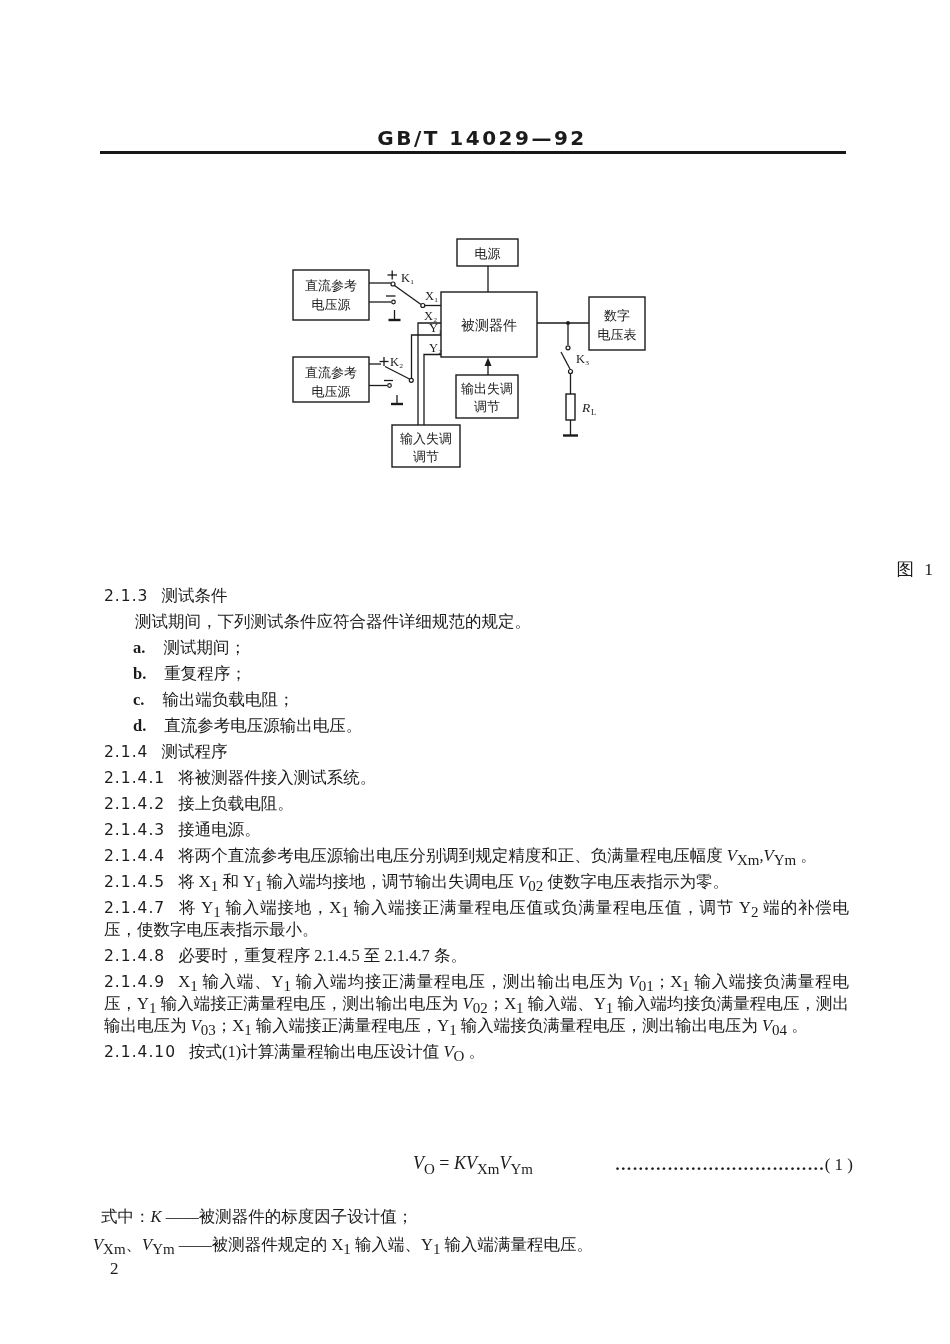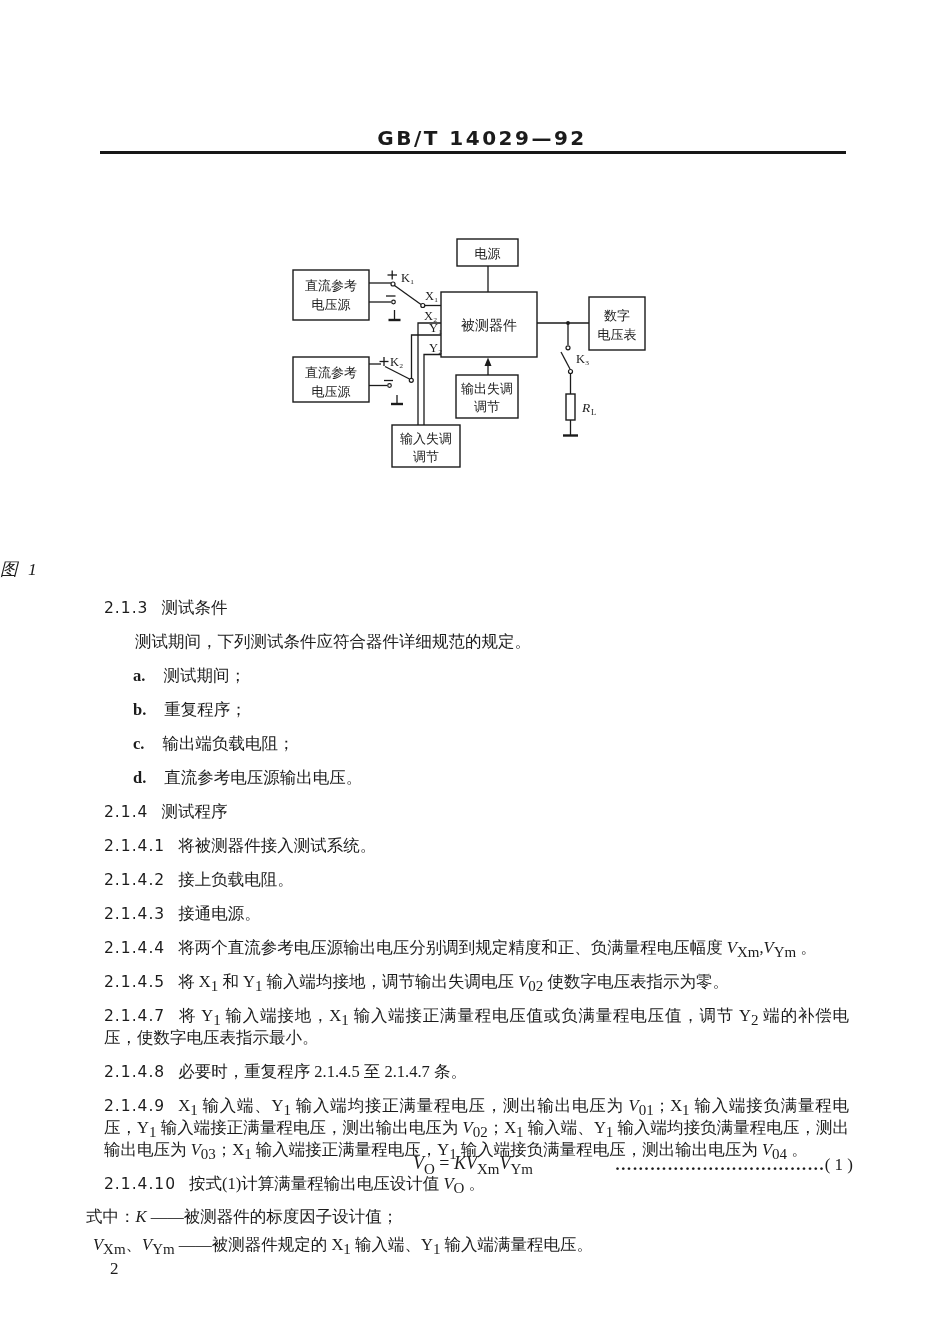--- a/index.html
+++ b/index.html
@@ -8,43 +8,43 @@
     font-family:"Liberation Serif","DejaVu Serif",serif;color:#1b1b1b;
   }
   .header-code{
     position:absolute;top:126px;left:7px;width:950px;text-align:center;
     font-family:"DejaVu Sans","Liberation Sans",sans-serif;font-weight:700;
     font-size:20px;letter-spacing:2.5px;
   }
   .header-rule{position:absolute;top:151px;left:100px;width:746px;height:3px;background:#171717;}
   .figure-svg{position:absolute;left:280px;top:230px;}
   .fig-caption{
-    position:absolute;top:557px;left:0;width:936px;text-align:left;
-    font-size:17.5px;letter-spacing:3px;font-style:italic;
+    position:absolute;top:557px;left:0;width:936px;text-align:right;
+    font-size:17.5px;letter-spacing:3px;
   }
   .body-text{
     position:absolute;top:585px;left:104px;width:745px;
     font-size:16.5px;text-align:justify;
   }
-  .para{margin:12px 0 4px 0;line-height:22px;}
+  .para{margin:0 0 4px 0;line-height:22px;}
   .para .num{
     font-family:"DejaVu Sans","Liberation Sans",sans-serif;
     font-size:15.5px;letter-spacing:1px;margin-right:13px;
   }
   .para.li{padding-left:29px;}
   .para.li .num{
     font-family:"Liberation Serif","DejaVu Serif",serif;font-weight:700;
     font-size:16.5px;letter-spacing:0;margin-right:18px;
   }
   .para.ind{text-indent:31px;}
   sub{font-size:15px;line-height:0;}
   .eq{position:absolute;left:413px;top:1153px;font-size:18px;}
   .eq-tail{position:absolute;top:1155px;right:97px;font-size:17px;white-space:nowrap;}
   .eq-leader{font-weight:700;letter-spacing:0.5px;}
-  .where-line1{position:absolute;left:86px;top:1206px;margin:0;font-size:16.5px;}
+  .where-line1{position:absolute;left:101px;top:1206px;margin:0;font-size:16.5px;}
   .where-line2{position:absolute;left:93px;top:1234px;margin:0;font-size:16.5px;}
   .page-number{position:absolute;left:110px;top:1259px;font-size:17px;}
   svg text{font-family:"Liberation Serif","DejaVu Serif",serif;}
   svg .sym{font-family:"DejaVu Serif","DejaVu Sans",serif;}
 </style>
 </head>
 <body>
 
 <div class="header-code">GB/T 14029—92</div>
 <div class="header-rule"></div>

